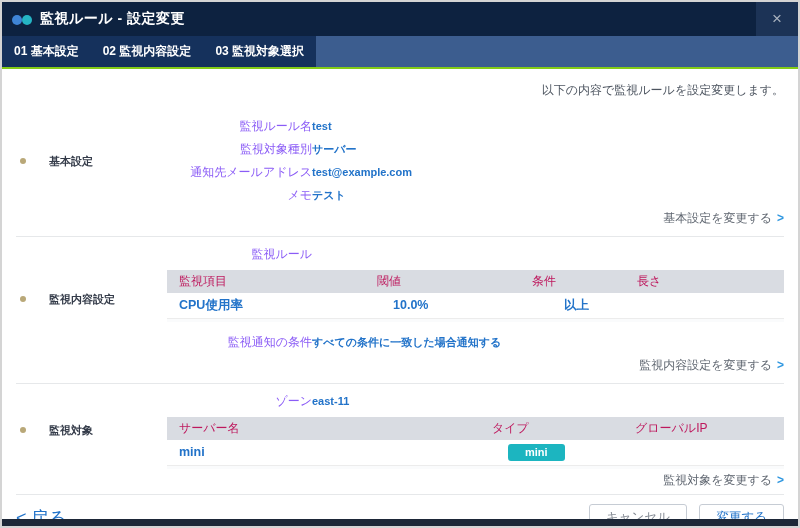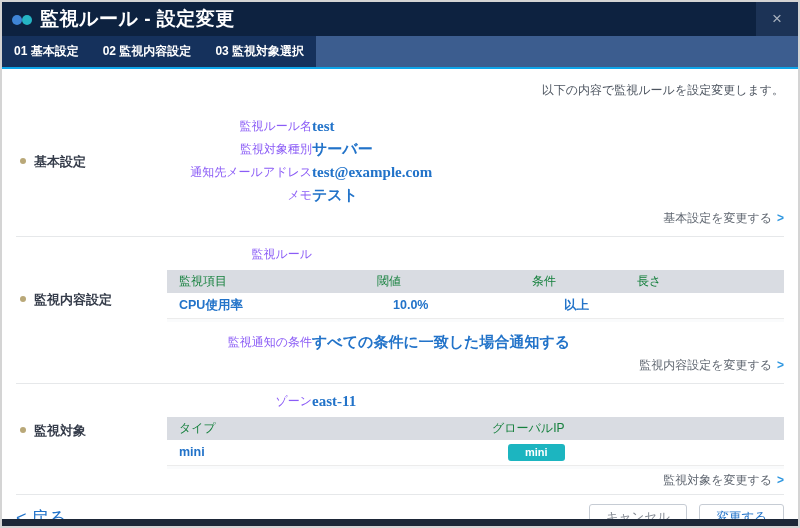--- a/index.html
+++ b/index.html
@@ -10,43 +10,43 @@
   .window{
     width:796px;height:524px;margin:2px auto 0;background:#fff;
     display:flex;flex-direction:column;box-sizing:border-box;
   }
   
   .titlebar{display:flex;align-items:center;background:#0d2240;height:34px;flex:0 0 34px;padding-left:10px;}
   .icon-binoculars{width:21px;height:13px;position:relative;flex:0 0 21px;}
   .icon-binoculars .lens{position:absolute;width:10px;height:10px;border-radius:50%;top:2px;}
   .icon-binoculars .lens-l{left:0;background:#3f85d6;}
   .icon-binoculars .lens-r{left:10px;background:#25b5c4;}
-  .win-title{color:#fff;font-size:19px;font-weight:bold;margin-left:7px;letter-spacing:0.5px;}
+  .win-title{color:#fff;font-size:14px;font-weight:bold;margin-left:7px;letter-spacing:0.5px;}
   .close-btn{margin-left:auto;width:42px;height:34px;background:#1c3356;color:#a8b1bd;
     display:flex;align-items:center;justify-content:center;font-size:17px;cursor:pointer;}
   
-  .tabbar{display:flex;background:#3c5d8f;border-bottom:2px solid #0ea5e9;height:31px;flex:0 0 31px;}
+  .tabbar{display:flex;background:#3c5d8f;border-bottom:2px solid #84cc16;height:31px;flex:0 0 31px;}
   .tab{color:#fff;font-size:12px;font-weight:bold;line-height:31px;padding:0 12px;background:#15315c;cursor:pointer;white-space:nowrap;}
   .tab.active{background:#fff;color:#132b4d;height:33px;margin-bottom:-2px;padding:0 19px;z-index:2;}
   
   .body{flex:1 1 auto;display:flex;flex-direction:column;padding:0 14px;overflow:hidden;background:#fff;}
   .intro{margin:13px 0 9px;font-size:12px;color:#4d5560;text-align:right;}
   .divider{border-top:1px solid #e6e8ea;margin:4px 0 0;}
   .section{display:grid;grid-template-columns:146px 1fr;padding-top:7px;}
-  .sec-title{font-size:13px;font-weight:bold;color:#353c4a;line-height:21px;display:flex;align-items:center;}
+  .sec-title{font-size:11px;font-weight:bold;color:#353c4a;line-height:21px;display:flex;align-items:center;gap:15px;}
   .bullet{width:6px;height:6px;border-radius:50%;background:#b9a878;margin:0 8px 0 4px;flex:0 0 6px;}
   .kv{display:grid;grid-template-columns:150px 1fr;line-height:23px;font-size:12px;}
   .kv .k{color:#8b5cf6;text-align:right;}
-  .kv .v{color:#2273c9;font-weight:bold;font-size:15px;font-family:Liberation Serif, serif;}
+  .kv .v{color:#2273c9;font-weight:bold;font-size:11px;}
   .kv.tight{line-height:21px;}
   .change-link{text-align:right;font-size:12px;color:#5f6670;margin:3px 0 5px;cursor:pointer;}
   .change-link .chev{color:#2f97e0;margin-left:5px;font-weight:bold;}
   
   .dtable{margin:5px 0 0 5px;font-size:12px;background:#fafbfc;padding-bottom:3px;}
-  .thead{display:grid;background:#d9dce2;color:#15803d;height:23px;line-height:23px;padding-left:12px;}
+  .thead{display:grid;background:#d9dce2;color:#be185d;height:23px;line-height:23px;padding-left:12px;}
   .trow{display:grid;background:#fff;height:25px;line-height:25px;padding-left:12px;
         border-bottom:1px solid #ececec;color:#2273c9;font-weight:bold;font-size:12.5px;gap:16px;}
   .cols-rule{grid-template-columns:198px 155px 105px 1fr;}
   .cols-server{grid-template-columns:313px 143px 1fr;}
   .type-badge{display:inline-block;background:#1cb5c0;color:#fff;font-size:11px;font-weight:bold;
     padding:0 17px;height:17px;line-height:17px;border-radius:3px;margin-top:4px;}
   .cond-row{margin-top:9px;}
   
   .divider.push{margin-top:auto;}
   .footer{display:flex;justify-content:space-between;align-items:center;padding:9px 0 8px;}
@@ -152,20 +152,21 @@
         <span class="bullet"></span>
         <span>監視対象</span>
       </div>
       <div>
         <div class="kv tight">
           <span class="k">ゾーン</span>
           <span class="v">east-11</span>
         </div>
         <div class="dtable">
           <div class="thead cols-server">
+            <span>サーバー名</span>
             <span>タイプ</span>
             <span>グローバルIP</span>
           </div>
           <div class="trow cols-server">
             <span>mini</span>
             <span><span class="type-badge">mini</span></span>
             <span></span>
           </div>
         </div>
       </div>

